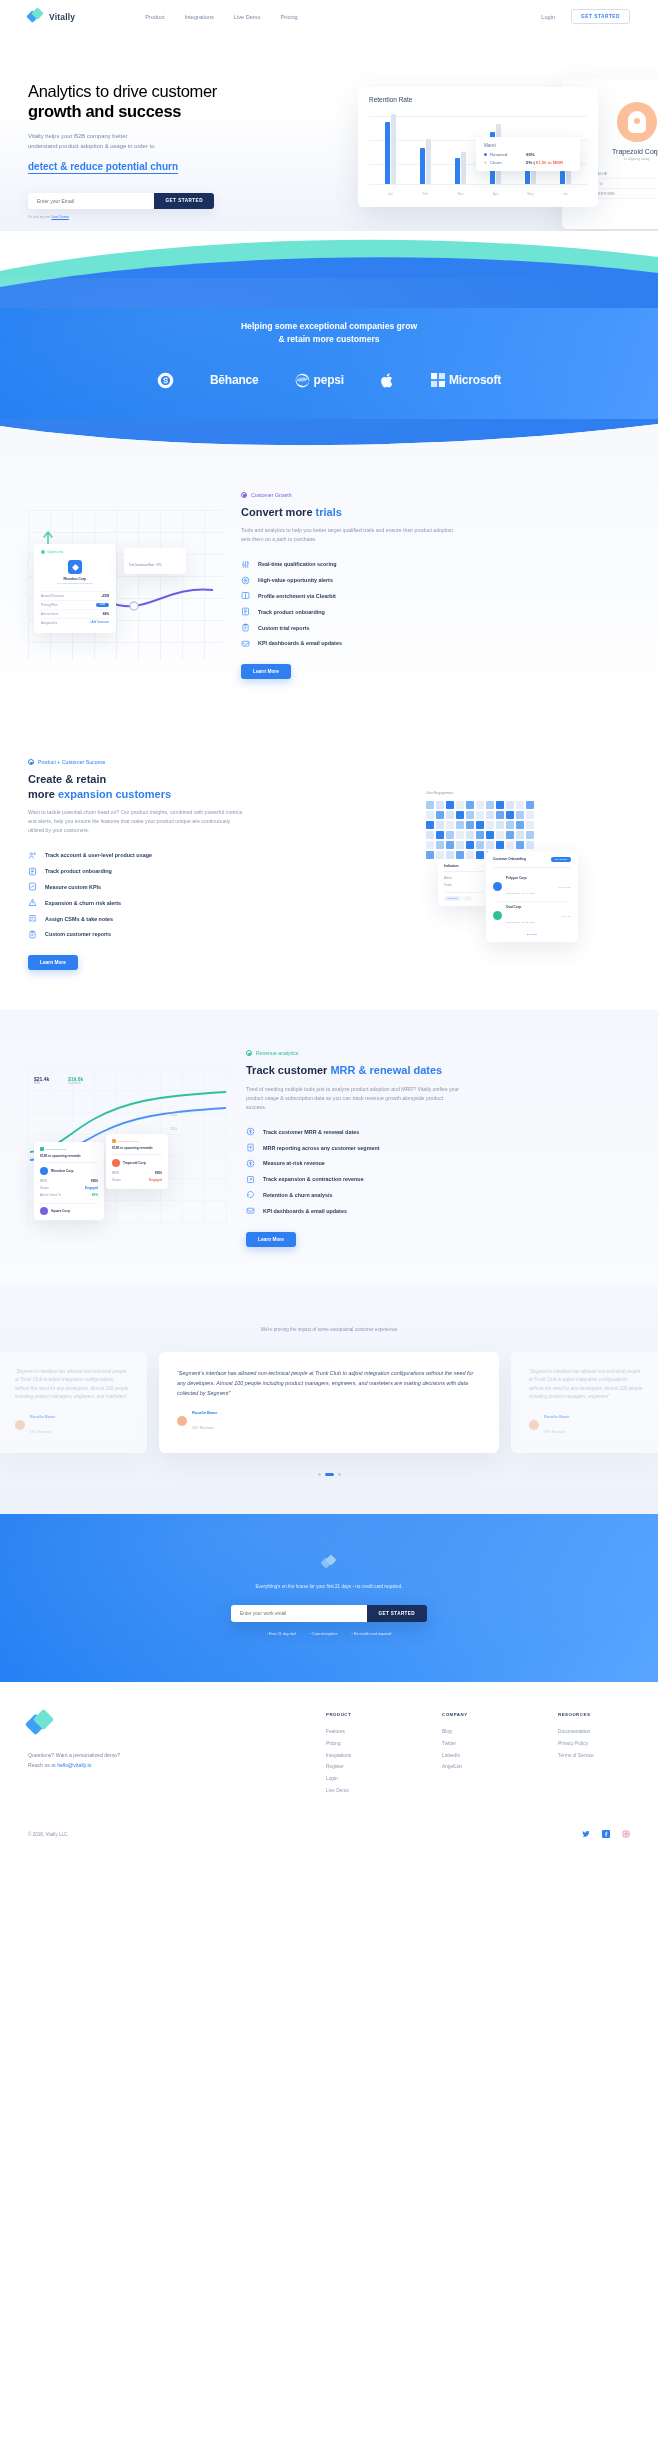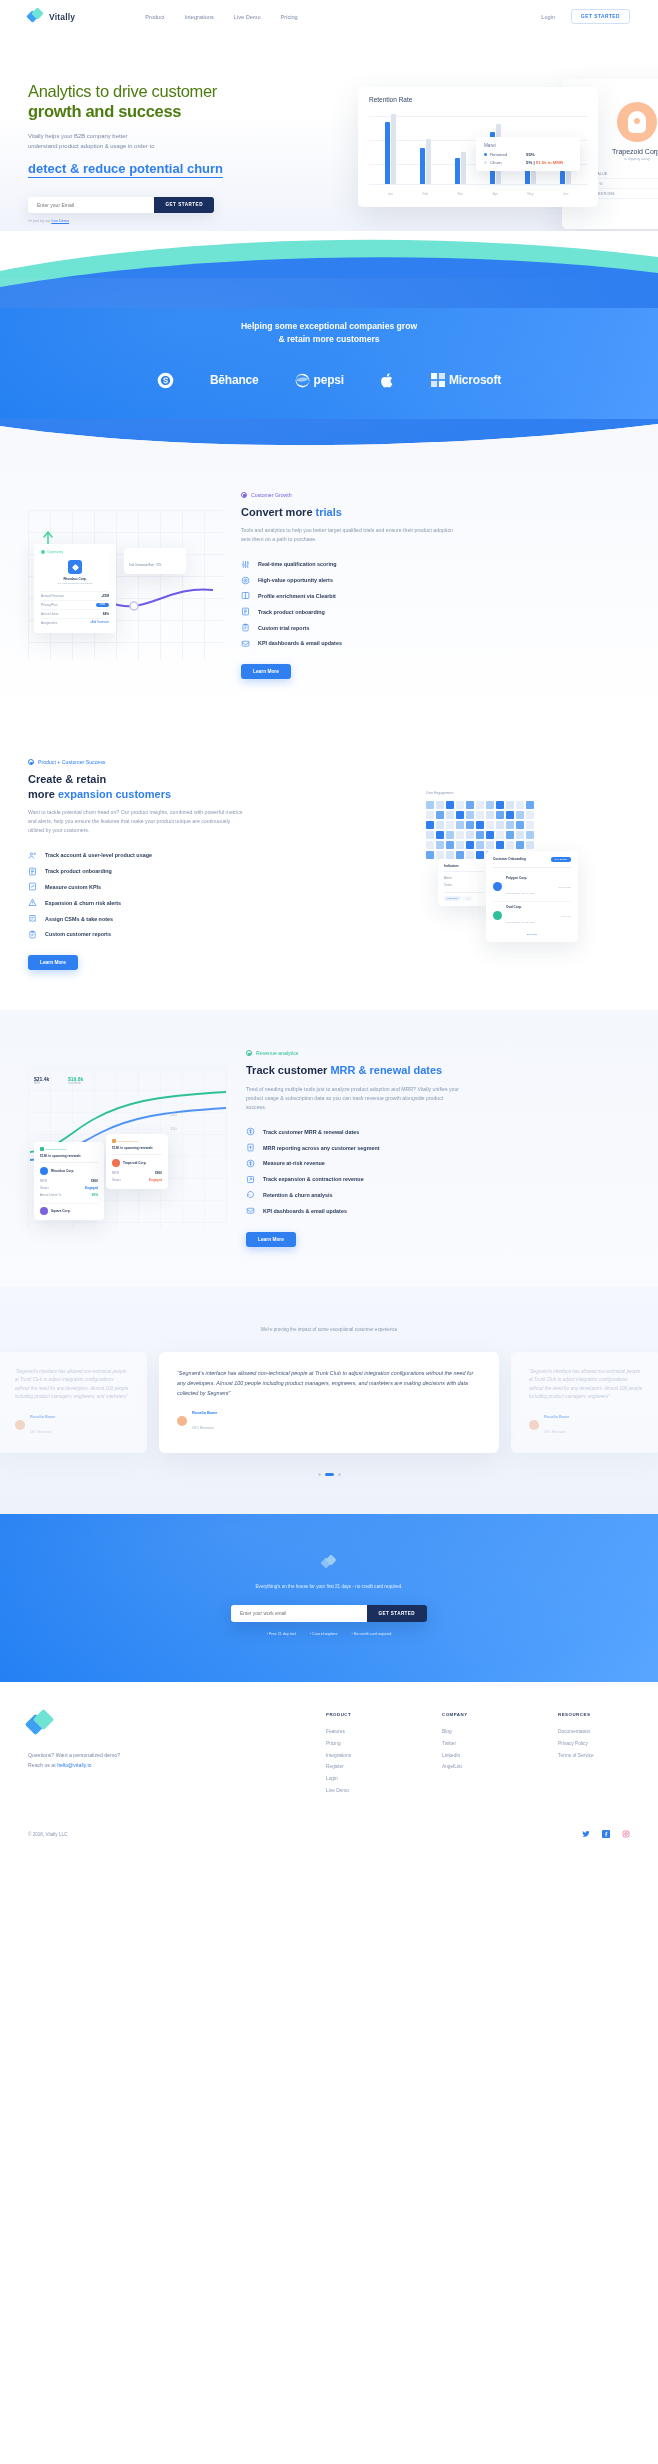--- a/index.html
+++ b/index.html
@@ -36,25 +36,25 @@
   }
 
   
   .hero { position:relative; background:#fff; padding:48px 28px 0 28px; min-height:198px; overflow:hidden; }
   .hero-bg {
     position:absolute; left:0; right:0; bottom:0; height:120px;
     background:linear-gradient(180deg,#ffffff 0%,#f0f3fb 100%);
     z-index:0;
   }
   .hero-inner { position:relative; z-index:2; width:210px; }
-  h1.hero-title { font-size:16.5px; line-height:1.22; color:#4d7c0f; font-weight:400; letter-spacing:-.3px; }
+  h1.hero-title { font-size:16.5px; line-height:1.22; color:#000000; font-weight:400; letter-spacing:-.3px; }
   h1.hero-title .bold { font-weight:700; display:block; }
   .hero-sub { margin-top:11px; font-size:5.9px; line-height:1.65; color:#7b89a6; }
   .hero-link {
-    display:inline-block; margin-top:9px; font-size:13px; font-weight:700;
+    display:inline-block; margin-top:9px; font-size:10px; font-weight:700;
     color:#2f7ff0; text-decoration:none; border-bottom:1px solid #2f7ff0; padding-bottom:1px;
   }
   .hero-form { margin-top:19px; display:flex; box-shadow:0 4px 14px rgba(45,62,94,.10); border-radius:3px; width:186px; }
   .hero-form input {
     flex:1; border:none; outline:none; background:#fff; font-size:5px; color:#8c99b3;
     padding:0 9px; border-radius:3px 0 0 3px; font-family:"Liberation Sans", sans-serif; height:16px;
   }
   .hero-form button {
     background:#1b2f5e; color:#fff; font-size:4.6px; font-weight:700; letter-spacing:.5px;
     border:none; padding:0 11px; border-radius:0 3px 3px 0; cursor:pointer; height:16px;

